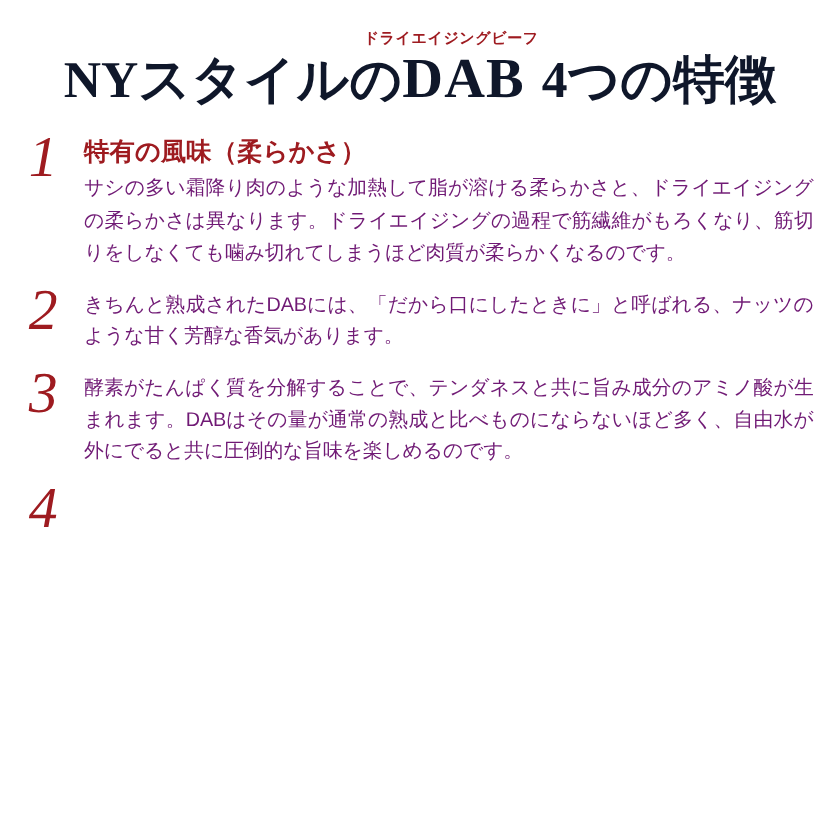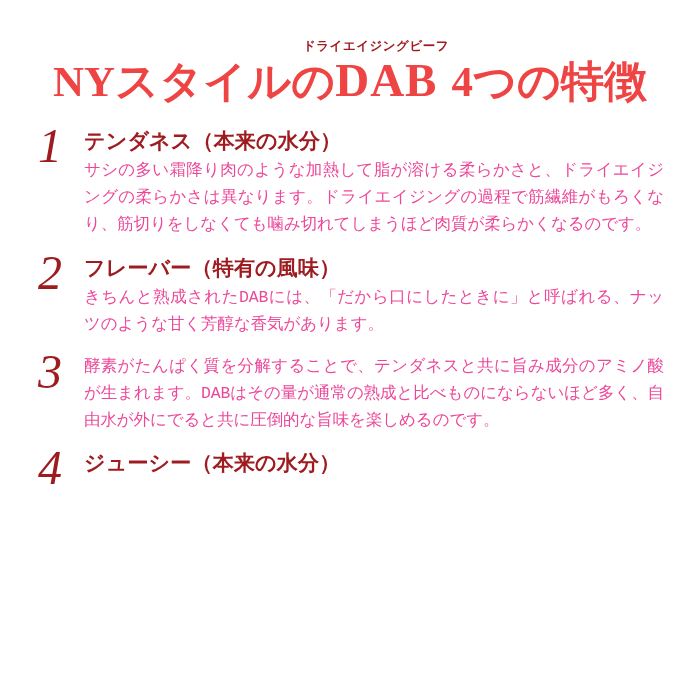--- a/index.html
+++ b/index.html
@@ -12,21 +12,21 @@
     background: #ffffff;
     font-family: "Liberation Serif", "DejaVu Serif", serif;
     color: #231815;
     overflow: hidden;
   }
   .page {
     position: relative;
     width: 700px;
     height: 687px;
     box-sizing: border-box;
-    padding: 14px;
+    padding: 0;
   }
 
   
   .header {
     position: relative;
     text-align: center;
     padding-top: 26px;
     padding-bottom: 6px;
   }
   .ruby-line {
@@ -34,21 +34,21 @@
     letter-spacing: 0.5px;
     color: #9e1b20;
     font-family: "Liberation Sans", "DejaVu Sans", sans-serif;
     font-weight: 700;
     margin: 0 0 1px 52px;
     line-height: 1;
   }
   .title-line {
     font-size: 43px;
     line-height: 1.12;
-    color: #ef4444;
+    color: #0f172a;
     font-weight: 700;
     white-space: nowrap;
     letter-spacing: 0px;
     font-family: "Liberation Serif", "DejaVu Serif", serif;
   }
   .title-line .dab {
     font-size: 47px;
     letter-spacing: 1px;
   }
   .title-line .spacer {
@@ -86,55 +86,53 @@
     color: #9e1b20;
     font-weight: 700;
     line-height: 1.25;
     margin: 0 0 4px 0;
     font-family: "Liberation Sans", "DejaVu Sans", sans-serif;
     letter-spacing: 0.2px;
   }
   .item-body {
     font-size: 16.5px;
     line-height: 1.62;
-    color: #ec4899;
+    color: #701a75;
     margin: 0;
     text-align: justify;
-    font-family: Liberation Mono, monospace;
+    font-family: Liberation Sans, sans-serif;
     letter-spacing: -0.1px;
   }
 </style>
 </head>
 <body>
 
 <div class="page">
 
   <div class="header">
     <div class="ruby-line">ドライエイジングビーフ</div>
     <div class="title-line"><span>NYスタイルの</span><span class="dab">DAB</span><span class="spacer"></span><span>4つの特徴</span></div>
   </div>
 
   <div class="items">
 
     <div class="item">
       <div class="num">1</div>
-      <div class="item-heading">テンダネス（本来の水分）</div>
+      <div class="item-heading">特有の風味（柔らかさ）</div>
       <div class="item-body">サシの多い霜降り肉のような加熱して脂が溶ける柔らかさと、ドライエイジングの柔らかさは異なります。ドライエイジングの過程で筋繊維がもろくなり、筋切りをしなくても噛み切れてしまうほど肉質が柔らかくなるのです。</div>
     </div>
 
     <div class="item">
       <div class="num">2</div>
-      <div class="item-heading">フレーバー（特有の風味）</div>
       <div class="item-body">きちんと熟成されたDABには、「だから口にしたときに」と呼ばれる、ナッツのような甘く芳醇な香気があります。</div>
     </div>
 
     <div class="item">
       <div class="num">3</div>
       <div class="item-body">酵素がたんぱく質を分解することで、テンダネスと共に旨み成分のアミノ酸が生まれます。DABはその量が通常の熟成と比べものにならないほど多く、自由水が外にでると共に圧倒的な旨味を楽しめるのです。</div>
     </div>
 
     <div class="item">
       <div class="num">4</div>
-      <div class="item-heading">ジューシー（本来の水分）</div>
     </div>
 
   </div>
 </div>
 
 </body></html>

